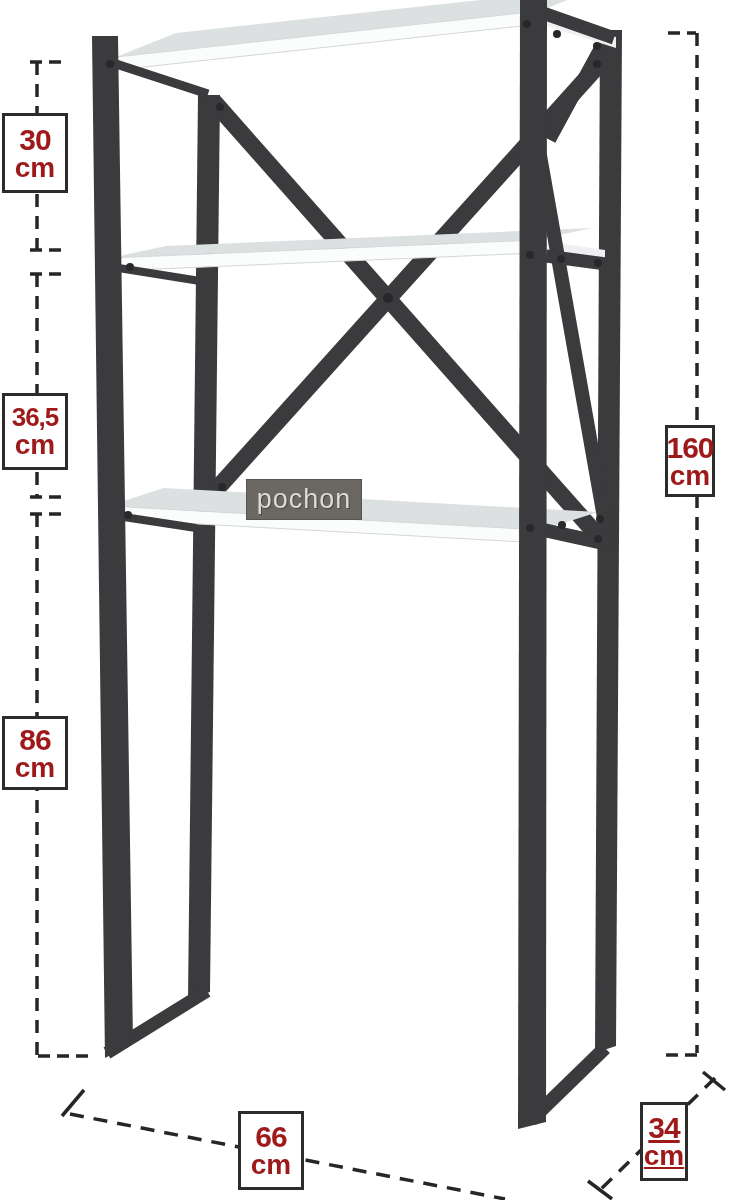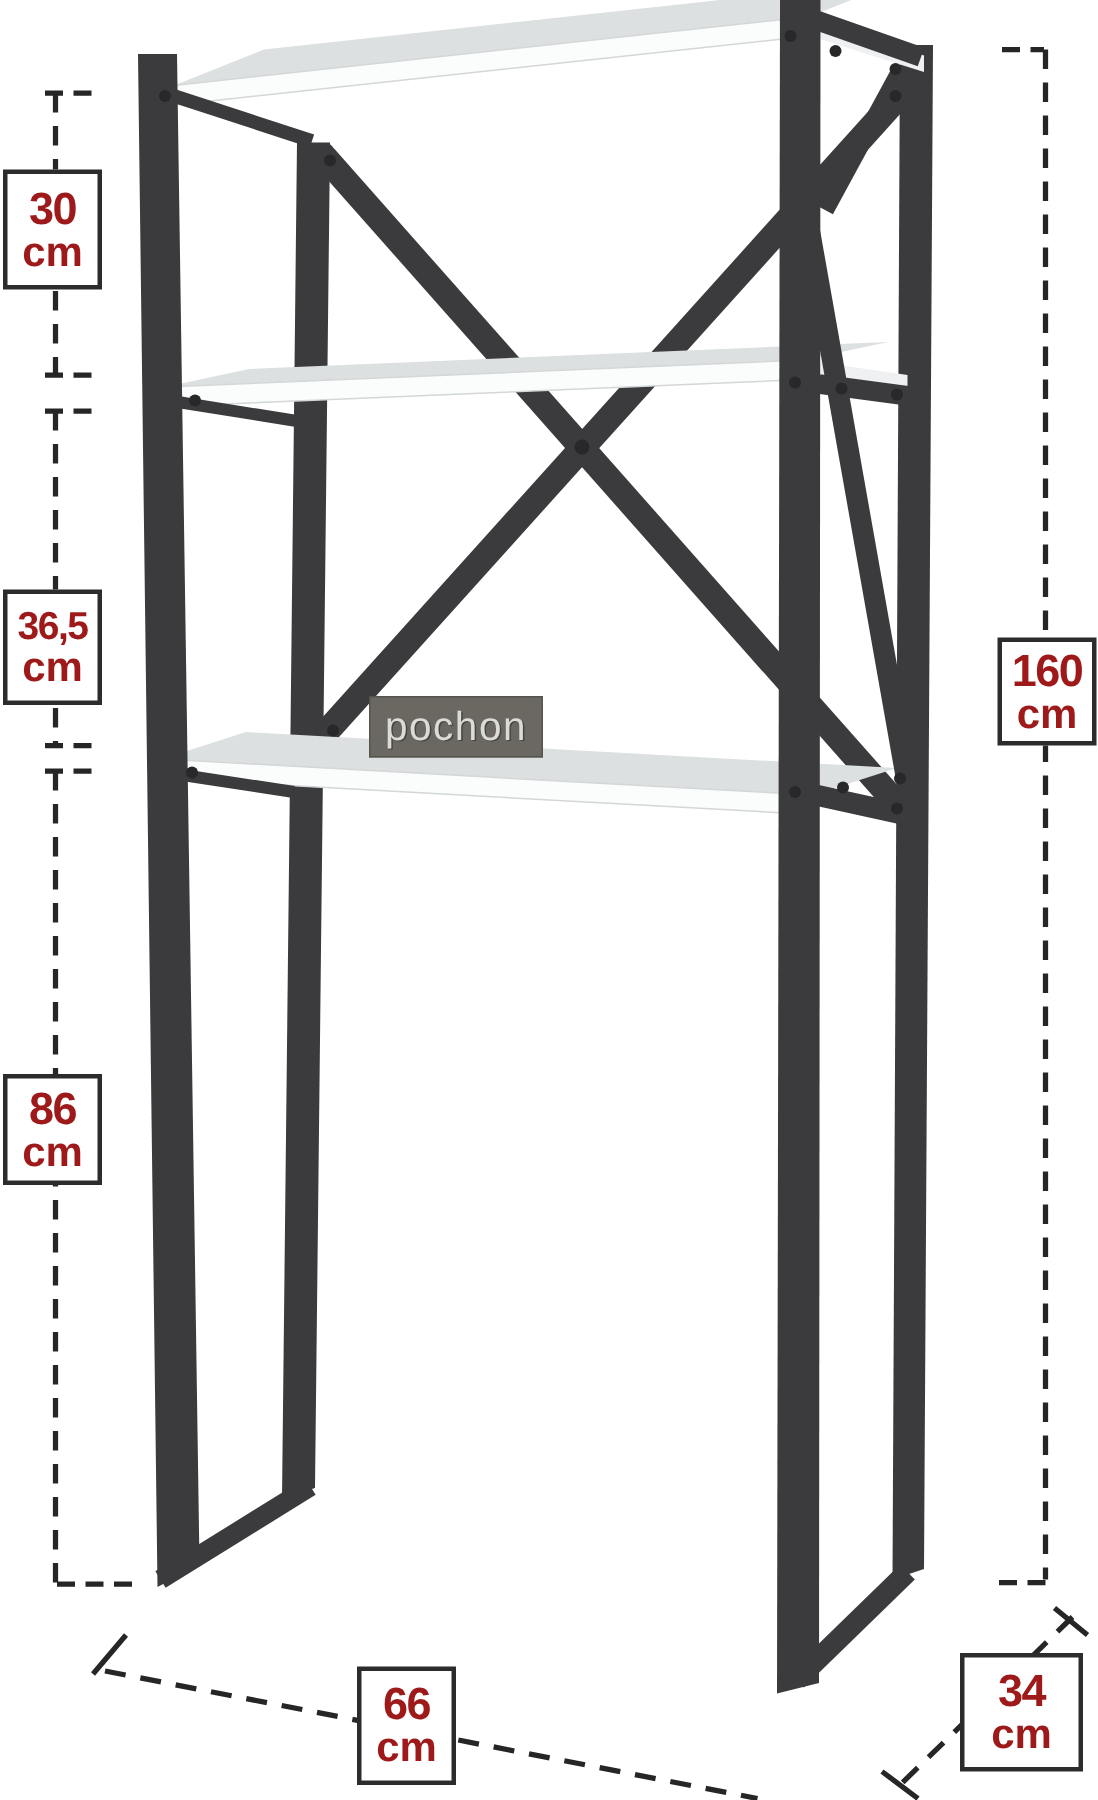--- a/index.html
+++ b/index.html
@@ -33,27 +33,27 @@
     color: #9e1a1a;
     line-height: 0.98;
     text-align: center;
   }
   .dim-box .val { font-size: 30px; letter-spacing: -1px; }
   .dim-box .unit { font-size: 28px; }
   .dim-box.narrow .val { font-size: 26px; }
   #box-30   { left: 2px;   top: 113px;  width: 66px; height: 80px; }
   #box-365  { left: 2px;   top: 369px;  width: 66px; height: 77px; margin-top: 24px; }
   #box-86   { left: 2px;   top: 716px;  width: 66px; height: 74px; }
-  #box-160  { left: 665px; top: 425px;  width: 66px; height: 72px; }
+  #box-160  { left: 665px; top: 425px;  width: 50px; height: 72px; }
   #box-66   { left: 222px; top: 1111px; width: 66px; height: 79px; margin-left: 16px; }
-  #box-34   { left: 640px; top: 1102px; width: 82px; height: 79px; }
+  #box-34   { left: 640px; top: 1102px; width: 48px; height: 79px; text-decoration: underline; }
   #brand-plate {
     position: absolute;
     left: 246px;
-    top: 464px;
+    top: 479px;
     width: 116px;
     height: 41px;
     background: #6a6861;
     border: 1px solid #55544e;
     box-sizing: border-box;
     display: flex;
     align-items: center;
     justify-content: center;
     color: #dbdbd7;
     font-size: 27px;

